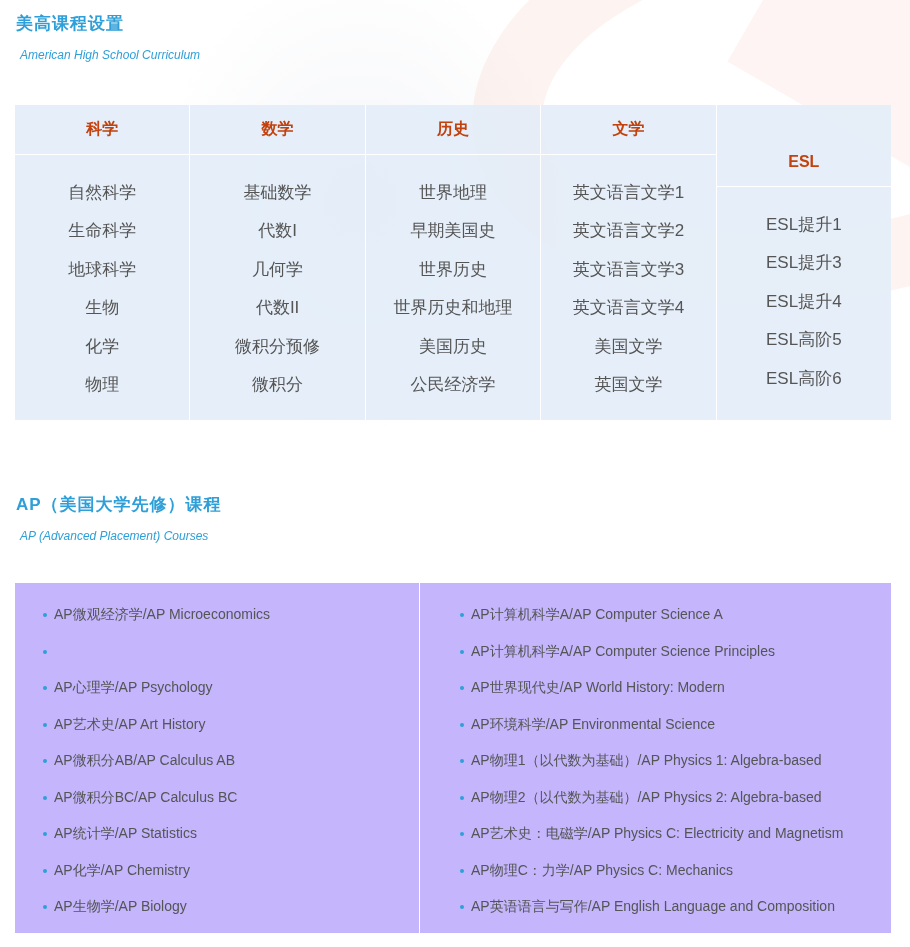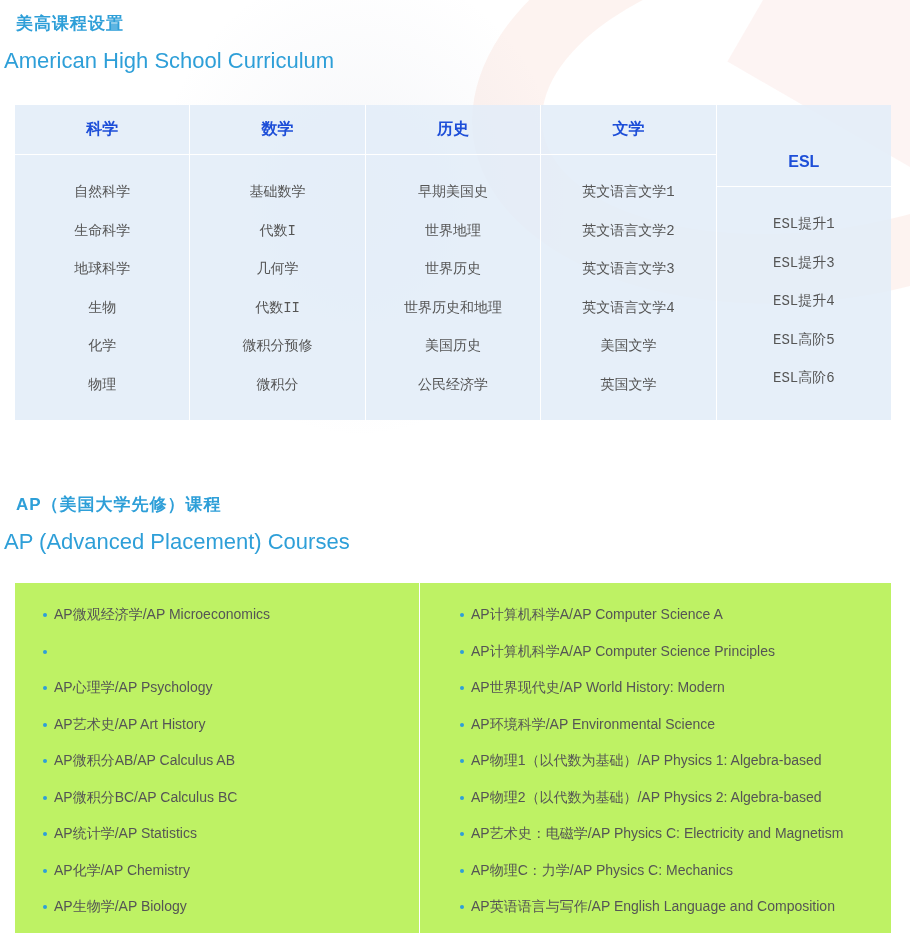--- a/index.html
+++ b/index.html
@@ -8,37 +8,37 @@
 
     .bg-decor { position: absolute; left: 0; top: 0; width: 910px; height: 460px; overflow: hidden; pointer-events: none; }
     .bg-decor .stripe1 { position: absolute; left: 470px; top: -120px; width: 700px; height: 420px; border-radius: 50%;
       border: 70px solid rgba(240, 140, 110, 0.10); transform: rotate(-8deg); }
     .bg-decor .stripe2 { position: absolute; left: 760px; top: -60px; width: 260px; height: 200px;
       background: rgba(235, 120, 100, 0.08); transform: rotate(30deg); }
     .bg-decor .flagshade { position: absolute; left: 150px; top: -40px; width: 420px; height: 480px;
       background: radial-gradient(ellipse at center, rgba(150,160,190,0.10), rgba(255,255,255,0) 70%); }
 
     .section-title { position: absolute; left: 16px; color: #2e9fd8; font-weight: bold; font-size: 17px; letter-spacing: 1px; }
-    .section-sub { position: absolute; left: 4px; color: #2e9fd8; font-size: 22px; }
+    .section-sub { position: absolute; left: 20px; color: #2e9fd8; font-size: 12px; font-style: italic; }
 
     #t1 { top: 12px; }
     #s1 { top: 48px; }
     #t2 { top: 493px; }
     #s2 { top: 529px; }
 
     .curr-table { position: absolute; left: 15px; top: 105px; width: 876px; height: 315px;
       background: rgba(226, 236, 248, 0.85); display: flex; }
     .curr-col { flex: 1; border-right: 1px solid #ffffff; display: flex; flex-direction: column; }
     .curr-col:last-child { border-right: none; margin-top: 32px; }
     .curr-head { height: 50px; border-bottom: 1.5px solid #ffffff; display: flex; align-items: center; justify-content: center;
-      font-size: 16px; font-weight: bold; color: #1d4ed8; }
+      font-size: 16px; font-weight: bold; color: #c2410c; }
     .curr-cells { padding-top: 18px; }
-    .curr-cell { height: 38.5px; display: flex; align-items: center; justify-content: center; font-size: 14px; color: #555555; font-family: Liberation Mono, monospace; }
+    .curr-cell { height: 38.5px; display: flex; align-items: center; justify-content: center; font-size: 17px; color: #555555; }
 
-    .ap-box { position: absolute; left: 15px; top: 583px; width: 876px; height: 350px; background: #bef264; display: flex; }
+    .ap-box { position: absolute; left: 15px; top: 583px; width: 876px; height: 350px; background: #c4b5fd; display: flex; }
     .ap-col { padding-top: 14px; }
     .ap-col.left { width: 405px; border-right: 1px solid #ffffff; padding-left: 28px; }
     .ap-col.right { flex: 1; padding-left: 40px; }
     .ap-item { height: 36.5px; display: flex; align-items: center; font-size: 14px; color: #555555; }
     .ap-bullet { width: 4px; height: 4px; border-radius: 50%; background: #2e9fd8; margin-right: 7px; flex: none; }
   </style>
 </head>
 <body>
 
 <div class="bg-decor">
@@ -69,22 +69,22 @@
       <div class="curr-cell">代数I</div>
       <div class="curr-cell">几何学</div>
       <div class="curr-cell">代数II</div>
       <div class="curr-cell">微积分预修</div>
       <div class="curr-cell">微积分</div>
     </div>
   </div>
   <div class="curr-col">
     <div class="curr-head">历史</div>
     <div class="curr-cells">
+      <div class="curr-cell">世界地理</div>
       <div class="curr-cell">早期美国史</div>
-      <div class="curr-cell">世界地理</div>
       <div class="curr-cell">世界历史</div>
       <div class="curr-cell">世界历史和地理</div>
       <div class="curr-cell">美国历史</div>
       <div class="curr-cell">公民经济学</div>
     </div>
   </div>
   <div class="curr-col">
     <div class="curr-head">文学</div>
     <div class="curr-cells">
       <div class="curr-cell">英文语言文学1</div>

